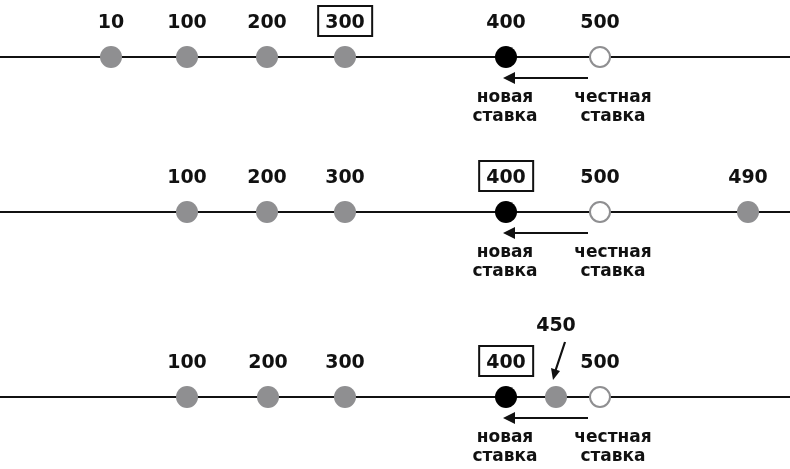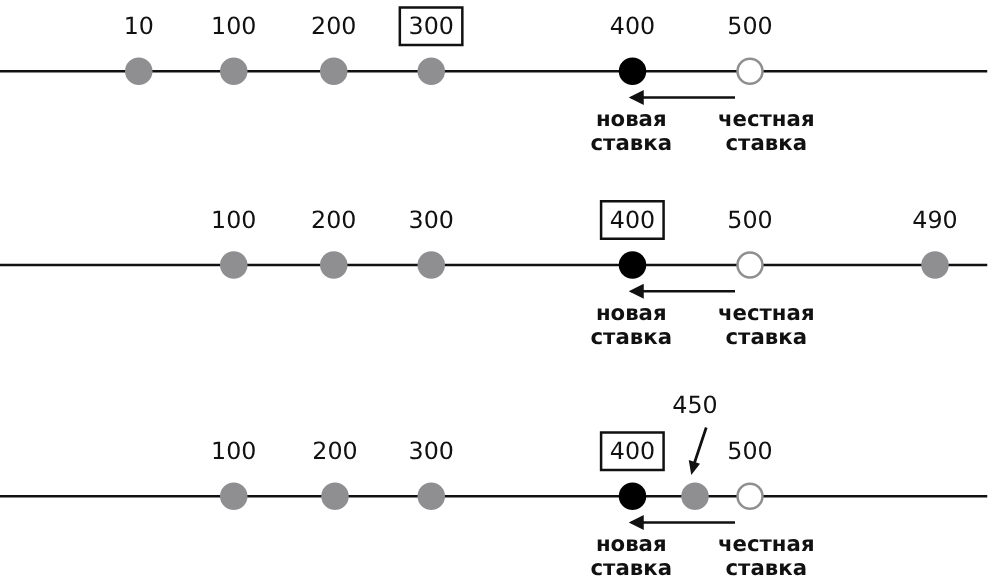--- a/index.html
+++ b/index.html
@@ -3,21 +3,21 @@
 <meta charset="utf-8">
 <style>
   html, body { margin:0; padding:0; background:#ffffff; }
   body { width:790px; height:469px; position:relative; overflow:hidden;
          font-family:"DejaVu Sans", sans-serif; }
   .line { position:absolute; left:0; width:790px; height:2px; background:#111; }
   .dot { position:absolute; width:22px; height:22px; border-radius:50%; box-sizing:border-box; }
   .dot.gray { background:#8f8f91; }
   .dot.black { background:#000; }
   .dot.hollow { background:#fff; border:2px solid #8f8f91; }
-  .lbl { position:absolute; font-weight:normal; font-size:19px; color:#111; transform:translateX(-50%); white-space:nowrap; line-height:22px; }
+  .lbl { position:absolute; font-weight:bold; font-size:19px; color:#111; transform:translateX(-50%); white-space:nowrap; line-height:22px; }
   .lbl.boxed { border:2px solid #111; padding:3px 6px; line-height:22px; }
   .arrow { position:absolute; height:2px; background:#111; }
   .arrow::before { content:""; position:absolute; left:-2px; top:-5px;
                    border-right:12px solid #111; border-top:6px solid transparent; border-bottom:6px solid transparent; }
   .caption { position:absolute; font-weight:bold; font-size:17px; color:#111; transform:translateX(-50%); text-align:center; line-height:19px; white-space:nowrap; }
 </style>
 </head>
 <body>
 
 <div id="diagram">

